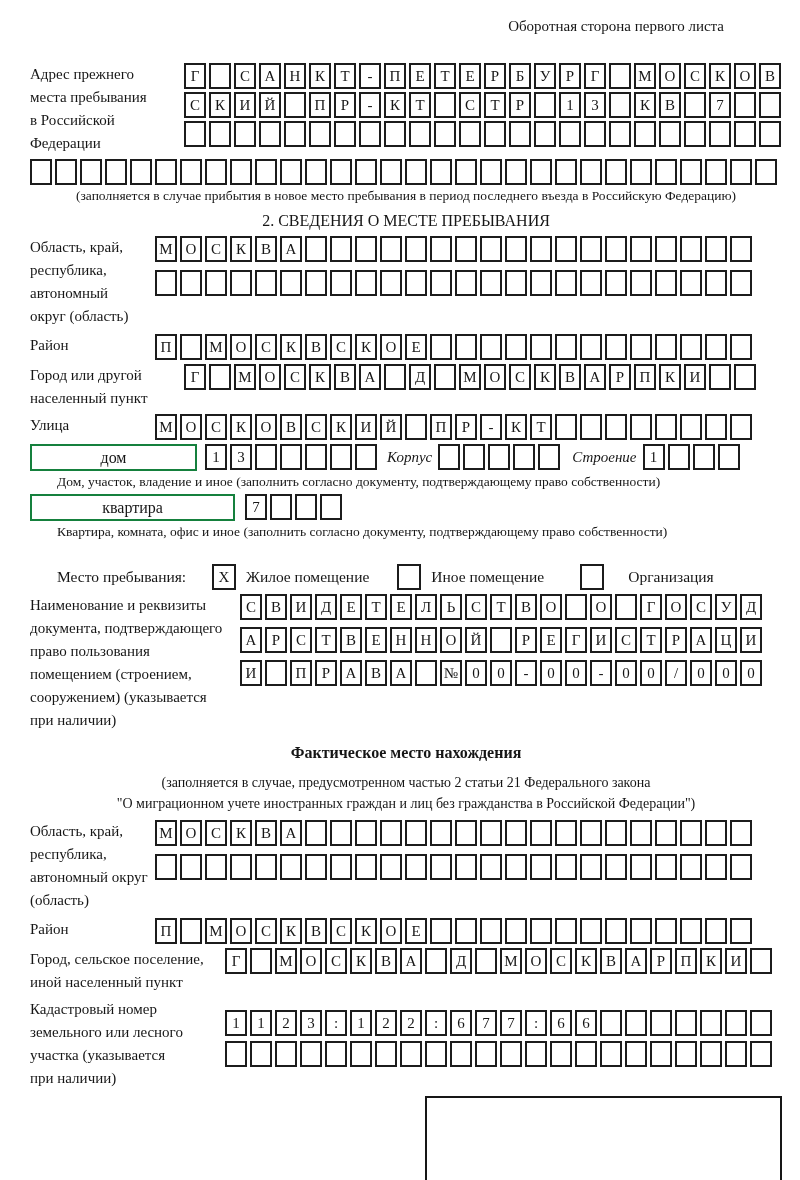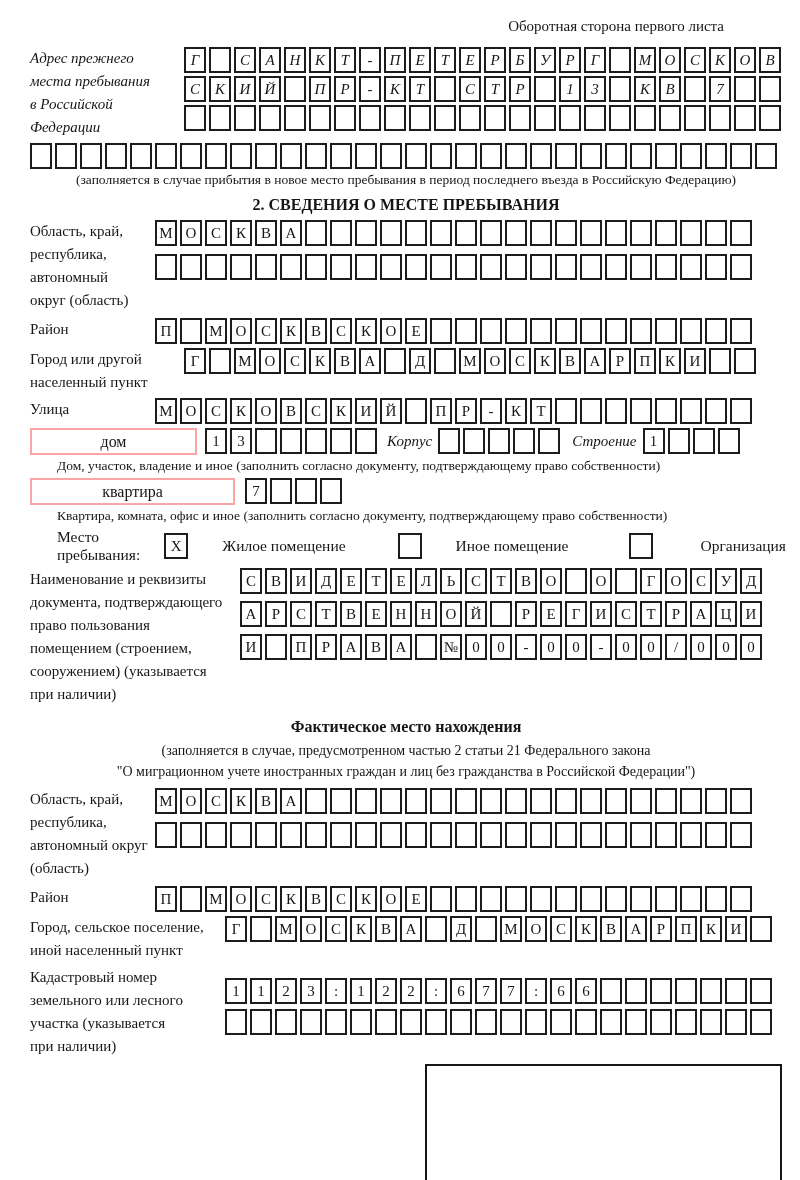--- a/index.html
+++ b/index.html
@@ -44,64 +44,64 @@
 
   .note {
     font-size: 13.5px;
     text-align: center;
     margin: 3px 0 0 0;
     width: 752px;
   }
 
   .section-title {
     font-size: 16px;
-    font-weight: bold;
+    font-weight: normal;
     text-align: center;
     width: 752px;
     margin: 8px 0 6px 0;
   }
 
   
   .w154 { width: 154px; }  
   .w125 { width: 125px; }  
   .w210 { width: 210px; }  
   .w195 { width: 195px; }  
 
   .mt4 { margin-top: 4px; }
   .mt6 { margin-top: 6px; }
-  .mt12 { margin-top: 12px; font-style: italic; }
+  .mt12 { margin-top: 28px; }
 
   .box-label {
-    border: 2px solid #fca5a5;
+    border: 2px solid #15803d;
     height: 27px;
     text-align: center;
     font-size: 16px;
     line-height: 23px;
     flex-shrink: 0;
   }
   .house-box { width: 167px; }
   .apt-box { width: 205px; }
   .inline-label { font-size: 15px; line-height: 27px; white-space: nowrap; font-style: italic; }
 
   .checkbox {
     display: inline-block;
     width: 24px; height: 26px;
     border: 2px solid #1c1c1c;
     text-align: center;
     font-size: 15px;
     line-height: 22px;
     flex-shrink: 0;
   }
-  .stay-row { margin-top: 4px; font-size: 15.5px; align-items: center; gap: 24px; }
+  .stay-row { margin-top: 24px; font-size: 15.5px; align-items: center; }
   .stay-label { margin-left: 27px; width: 155px; }
   .opt-label { line-height: 26px; white-space: nowrap; }
 
   .center-title {
     font-size: 16px; font-weight: bold; text-align: center;
-    width: 752px; margin: 12px 0 4px 0;
+    width: 752px; margin: 12px 0 10px 0;
   }
   .law-note { font-size: 14px; text-align: center; width: 752px; line-height: 21px; margin-bottom: 6px; }
 
   .stamp-wrap { margin-left: 352px; width: 405px; margin-top: 6px; }
   .stamp-box {
     margin-left: 43px;
     width: 357px; height: 175px;
     border: 2.5px solid #161616;
   }
 </style>

